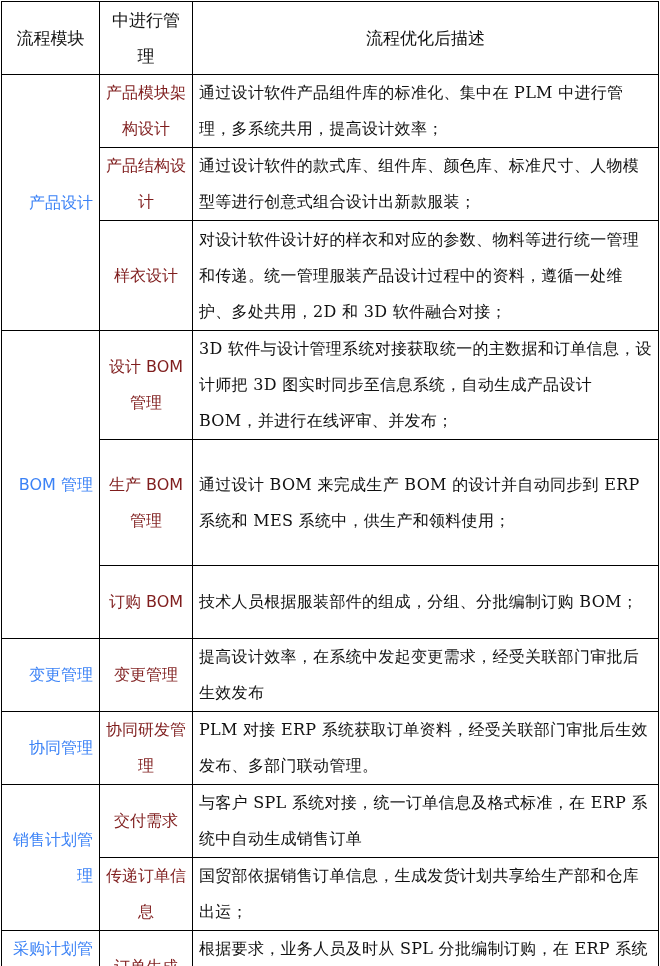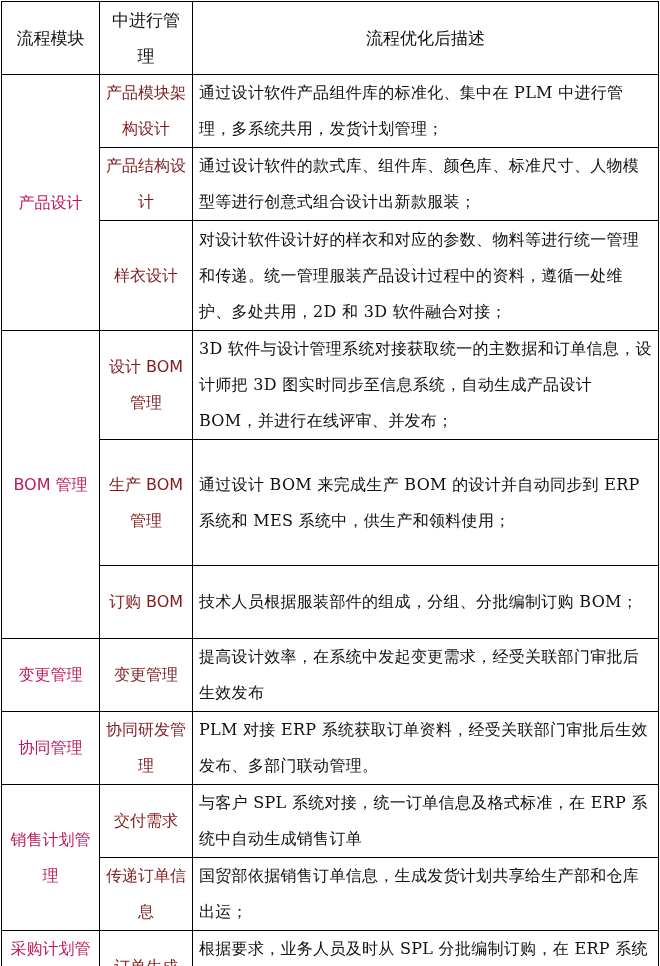--- a/index.html
+++ b/index.html
@@ -30,23 +30,23 @@
       line-height: 36px;
       vertical-align: middle;
     }
     table.flow th {
       font-family: "DejaVu Sans", "Liberation Sans", sans-serif;
       font-size: 17px;
       text-align: center;
       height: 53px;
     }
     td.module {
-      text-align: center;
+      text-align: right;
       font-family: "DejaVu Sans", "Liberation Sans", sans-serif;
-      color: #be185d;
+      color: #3b82f6;
     }
     td.name {
       text-align: center;
       font-family: "DejaVu Sans", "Liberation Sans", sans-serif;
       color: #7f1d1d;
       padding: 0 4px;
     }
     td.desc {
       text-align: left;
       letter-spacing: 0.3px;
@@ -69,21 +69,21 @@
     <tr>
       <th>流程模块</th>
       <th>中进行管理</th>
       <th>流程优化后描述</th>
     </tr>
   </thead>
   <tbody>
     <tr style="height:73px">
       <td class="module" rowspan="3">产品设计</td>
       <td class="name">产品模块架构设计</td>
-      <td class="desc">通过设计软件产品组件库的标准化、集中在 PLM 中进行管理，多系统共用，发货计划管理；</td>
+      <td class="desc">通过设计软件产品组件库的标准化、集中在 PLM 中进行管理，多系统共用，提高设计效率；</td>
     </tr>
     <tr style="height:72px">
       <td class="name">产品结构设计</td>
       <td class="desc">通过设计软件的款式库、组件库、颜色库、标准尺寸、人物模型等进行创意式组合设计出新款服装；</td>
     </tr>
     <tr style="height:110px">
       <td class="name">样衣设计</td>
       <td class="desc">对设计软件设计好的样衣和对应的参数、物料等进行统一管理和传递。统一管理服装产品设计过程中的资料，遵循一处维护、多处共用，2D 和 3D 软件融合对接；</td>
     </tr>
 

